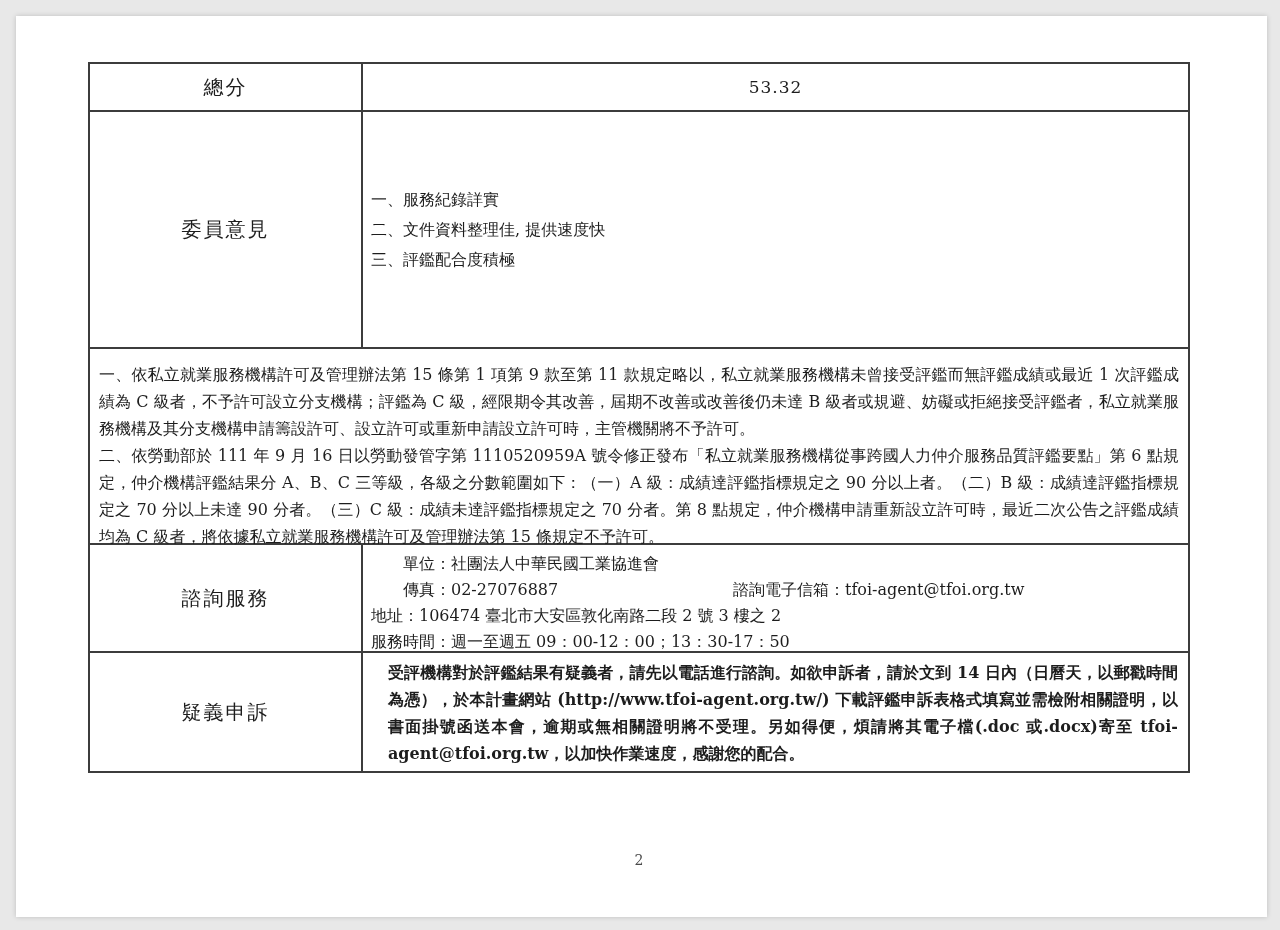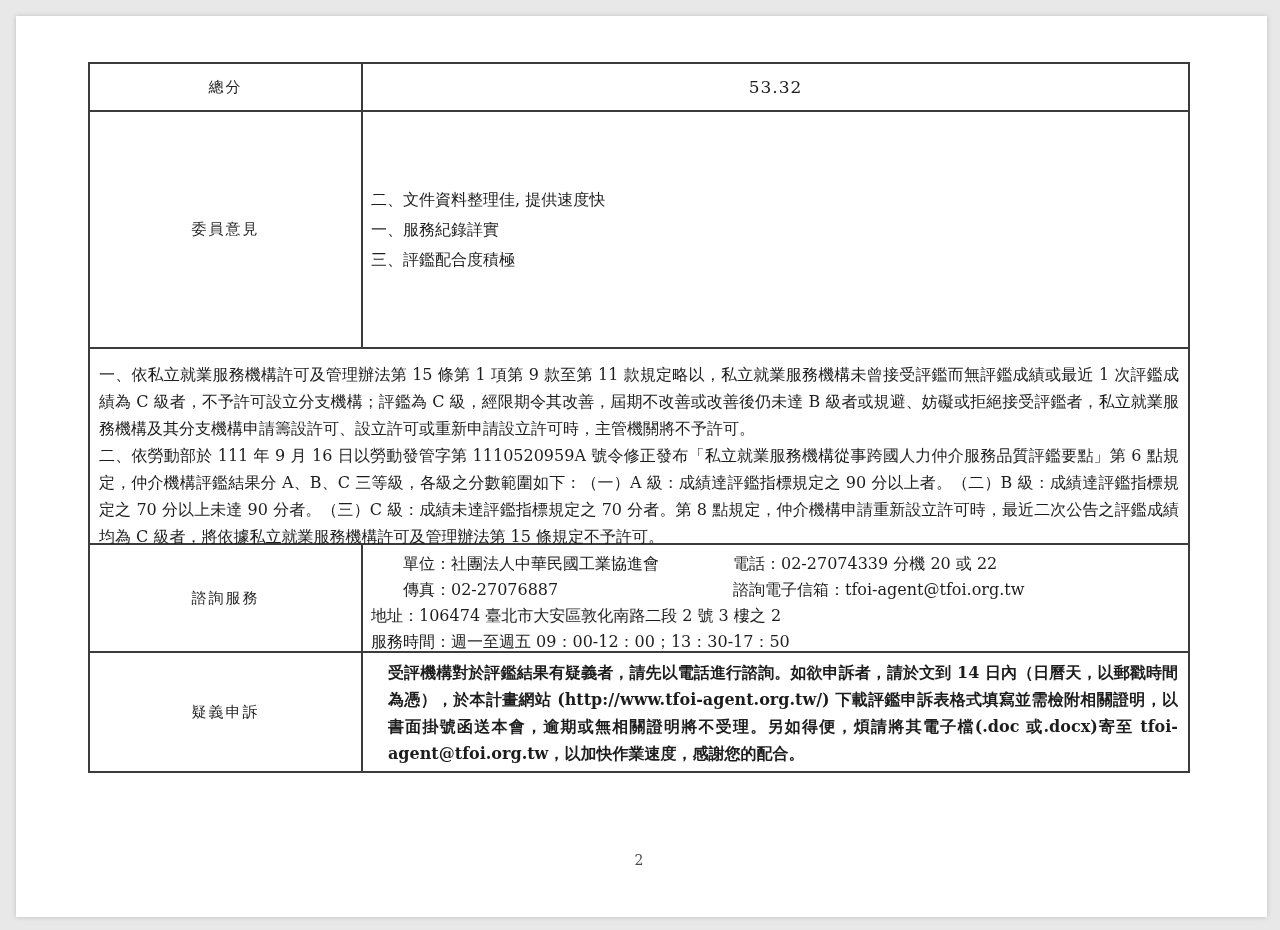--- a/index.html
+++ b/index.html
@@ -21,21 +21,21 @@
     border:2px solid #3c3c3c;
     display:flex; flex-direction:column;
     box-sizing:border-box;
   }
   .trow { display:flex; border-bottom:2px solid #3c3c3c; box-sizing:border-box; }
   .trow:last-child { border-bottom:none; }
   .lcell {
     width:273px; flex:0 0 273px;
     border-right:2px solid #3c3c3c;
     display:flex; align-items:center; justify-content:center;
-    font-size:15px; letter-spacing:2px;
+    font-size:20px; letter-spacing:2px;
     box-sizing:border-box;
   }
   .vcell { flex:1; box-sizing:border-box; min-width:0; }
   .center-val {
     display:flex; align-items:center; justify-content:center;
     font-size:17px; letter-spacing:1px;
   }
   .r1 { height:48px; }
   .r2 { height:52px; }
   .r3 { height:237px; }
@@ -77,39 +77,38 @@
 
     <div class="trow r1">
       <div class="lcell">總分</div>
       <div class="vcell center-val">53.32</div>
     </div>
 
 
     <div class="trow r3">
       <div class="lcell">委員意見</div>
       <div class="vcell opinions">
+        <div>一、服務紀錄詳實</div>
         <div>二、文件資料整理佳, 提供速度快</div>
-        <div>一、服務紀錄詳實</div>
         <div>三、評鑑配合度積極</div>
       </div>
     </div>
 
     <div class="trow r4">
       <div class="vcell notes-cell">
         <p>一、依私立就業服務機構許可及管理辦法第 15 條第 1 項第 9 款至第 11 款規定略以，私立就業服務機構未曾接受評鑑而無評鑑成績或最近 1 次評鑑成績為 C 級者，不予許可設立分支機構；評鑑為 C 級，經限期令其改善，屆期不改善或改善後仍未達 B 級者或規避、妨礙或拒絕接受評鑑者，私立就業服務機構及其分支機構申請籌設許可、設立許可或重新申請設立許可時，主管機關將不予許可。</p>
         <p>二、依勞動部於 111 年 9 月 16 日以勞動發管字第 1110520959A 號令修正發布「私立就業服務機構從事跨國人力仲介服務品質評鑑要點」第 6 點規定，仲介機構評鑑結果分 A、B、C 三等級，各級之分數範圍如下：（一）A 級：成績達評鑑指標規定之 90 分以上者。（二）B 級：成績達評鑑指標規定之 70 分以上未達 90 分者。（三）C 級：成績未達評鑑指標規定之 70 分者。第 8 點規定，仲介機構申請重新設立許可時，最近二次公告之評鑑成績均為 C 級者，將依據私立就業服務機構許可及管理辦法第 15 條規定不予許可。</p>
       </div>
     </div>
 
     <div class="trow r5">
       <div class="lcell">諮詢服務</div>
       <div class="vcell consult-cell">
         <div class="consult-line">
           <span class="consult-left">單位：社團法人中華民國工業協進會</span>
-          <span class="consult-right">電話：02-27074339 分機 20 或 22</span>
         </div>
         <div class="consult-line">
           <span class="consult-left">傳真：02-27076887</span>
           <span class="consult-right">諮詢電子信箱：tfoi-agent@tfoi.org.tw</span>
         </div>
         <div>地址：106474 臺北市大安區敦化南路二段 2 號 3 樓之 2</div>
         <div>服務時間：週一至週五 09：00-12：00；13：30-17：50</div>
       </div>
     </div>
 

